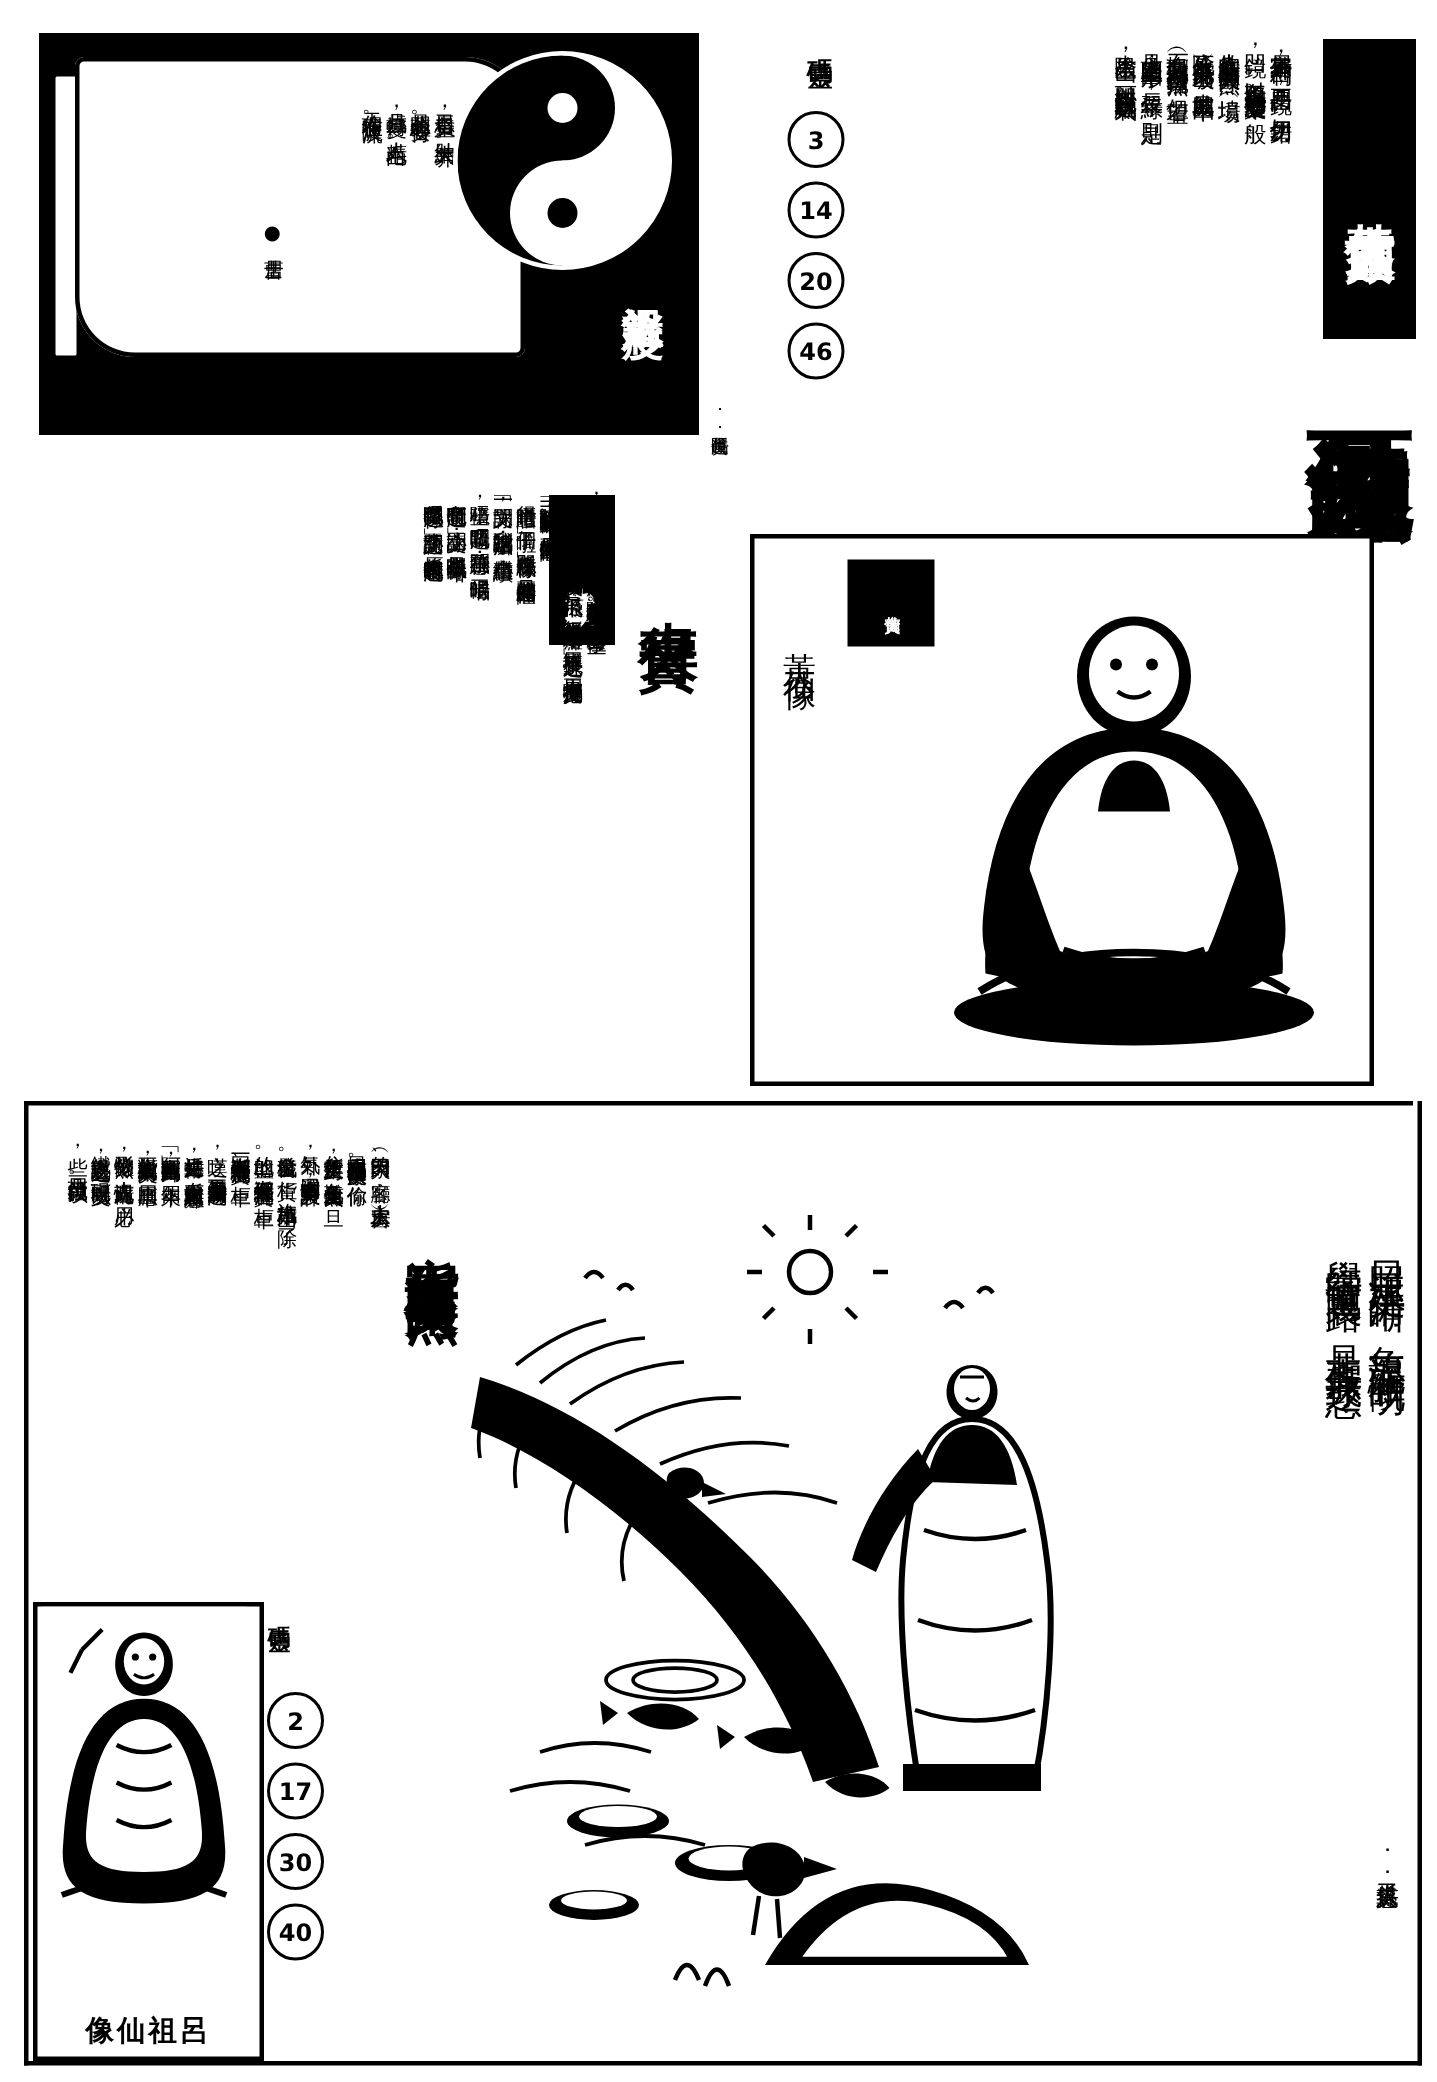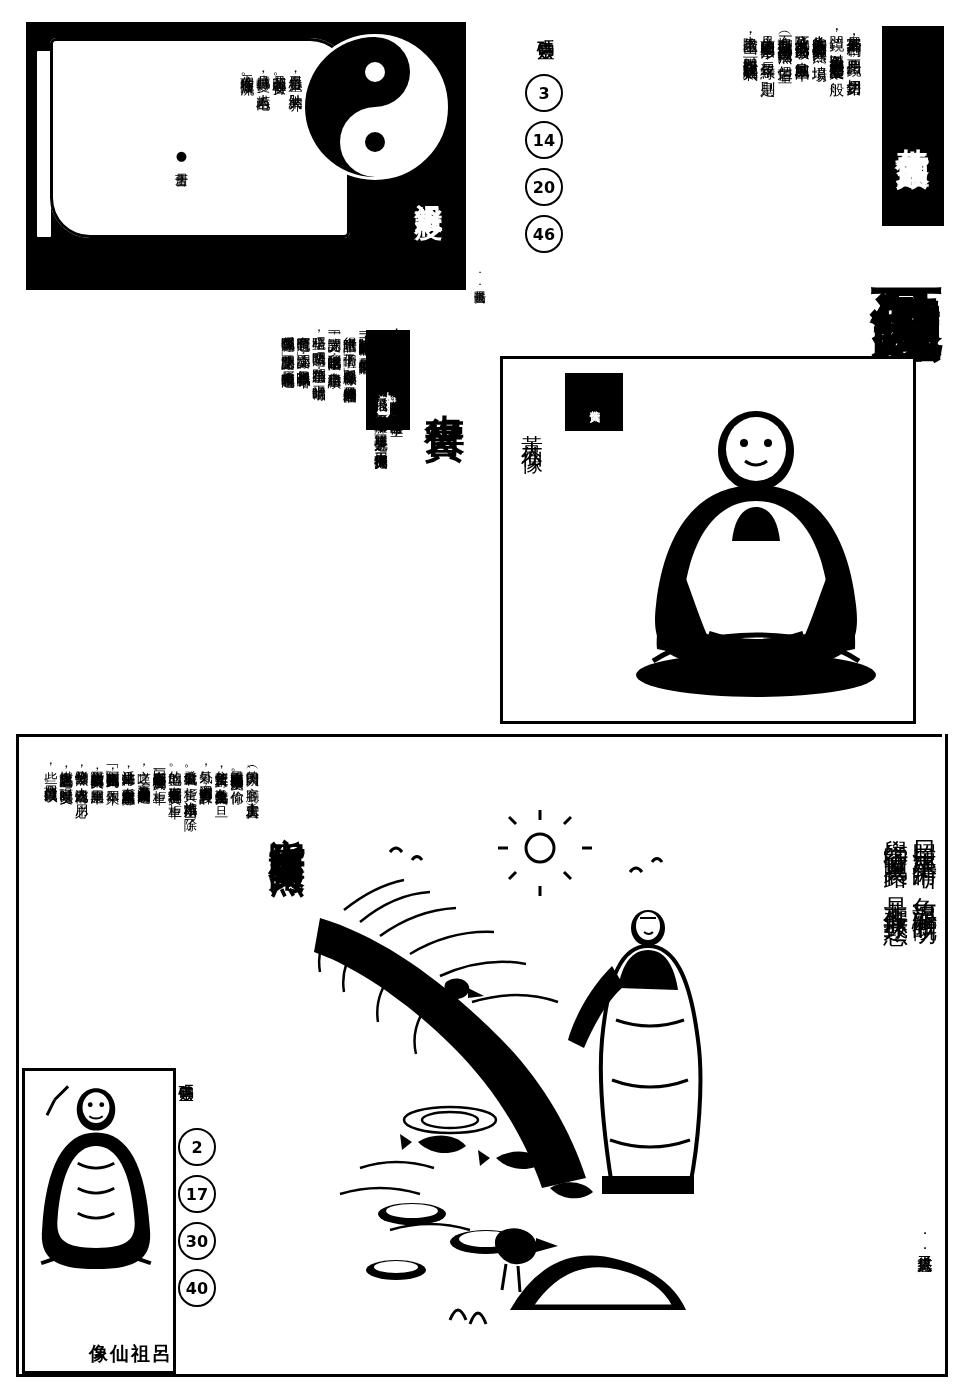--- a/index.html
+++ b/index.html
@@ -66,21 +66,21 @@
   
   .poem{position:absolute;right:20px;top:820px;height:500px;font-size:25px;letter-spacing:4px;}
   .poem-sign{position:absolute;right:24px;top:1230px;font-size:15px;}
 
   
   .bl-label{position:absolute;left:176px;top:1072px;font-size:15px;font-weight:bold;letter-spacing:2px;}
   .bl-nums{position:absolute;left:178px;top:1128px;display:flex;flex-direction:column;gap:9px;align-items:center;}
 
   
   .immortal{position:absolute;left:22px;top:1068px;width:148px;height:300px;border:3px solid #000;background:#fff;}
-  .immortal-cap{position:absolute;left:0;bottom:4px;width:100%;text-align:right;font-size:19px;font-weight:bold;letter-spacing:2px;}
+  .immortal-cap{position:absolute;left:0;bottom:4px;width:100%;text-align:center;font-size:19px;font-weight:bold;letter-spacing:2px;}
 
   
   .scene{position:absolute;left:300px;top:790px;width:470px;height:570px;}
 </style>
 </head>
 <body>
 
 <div class="page">
 
   <div class="scrollbox">

